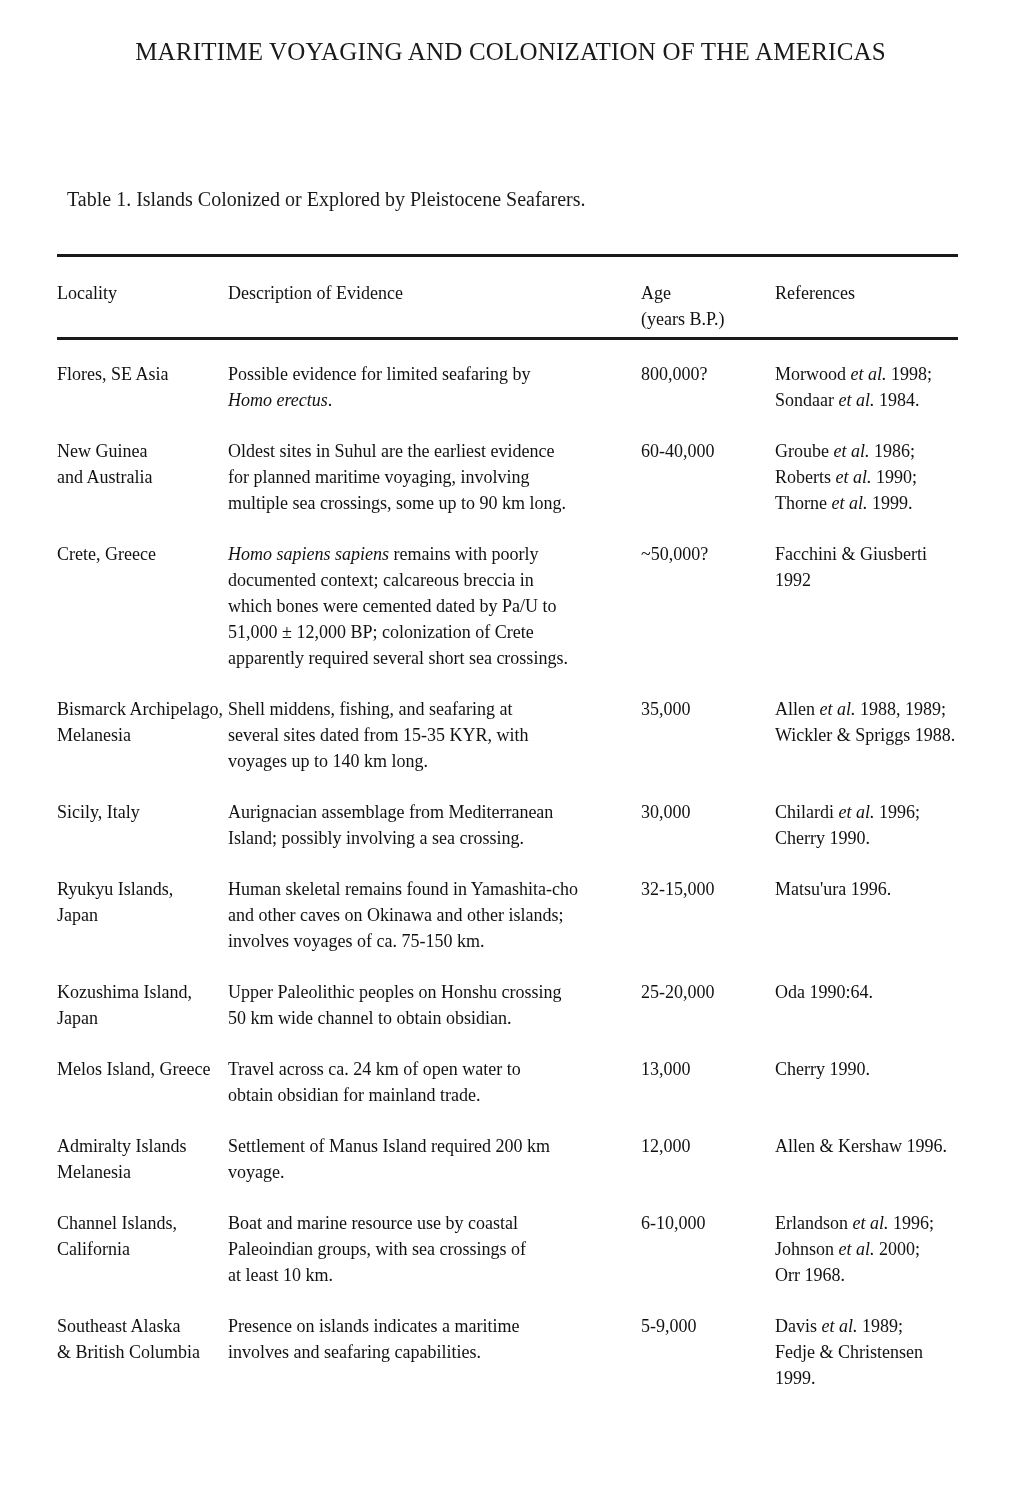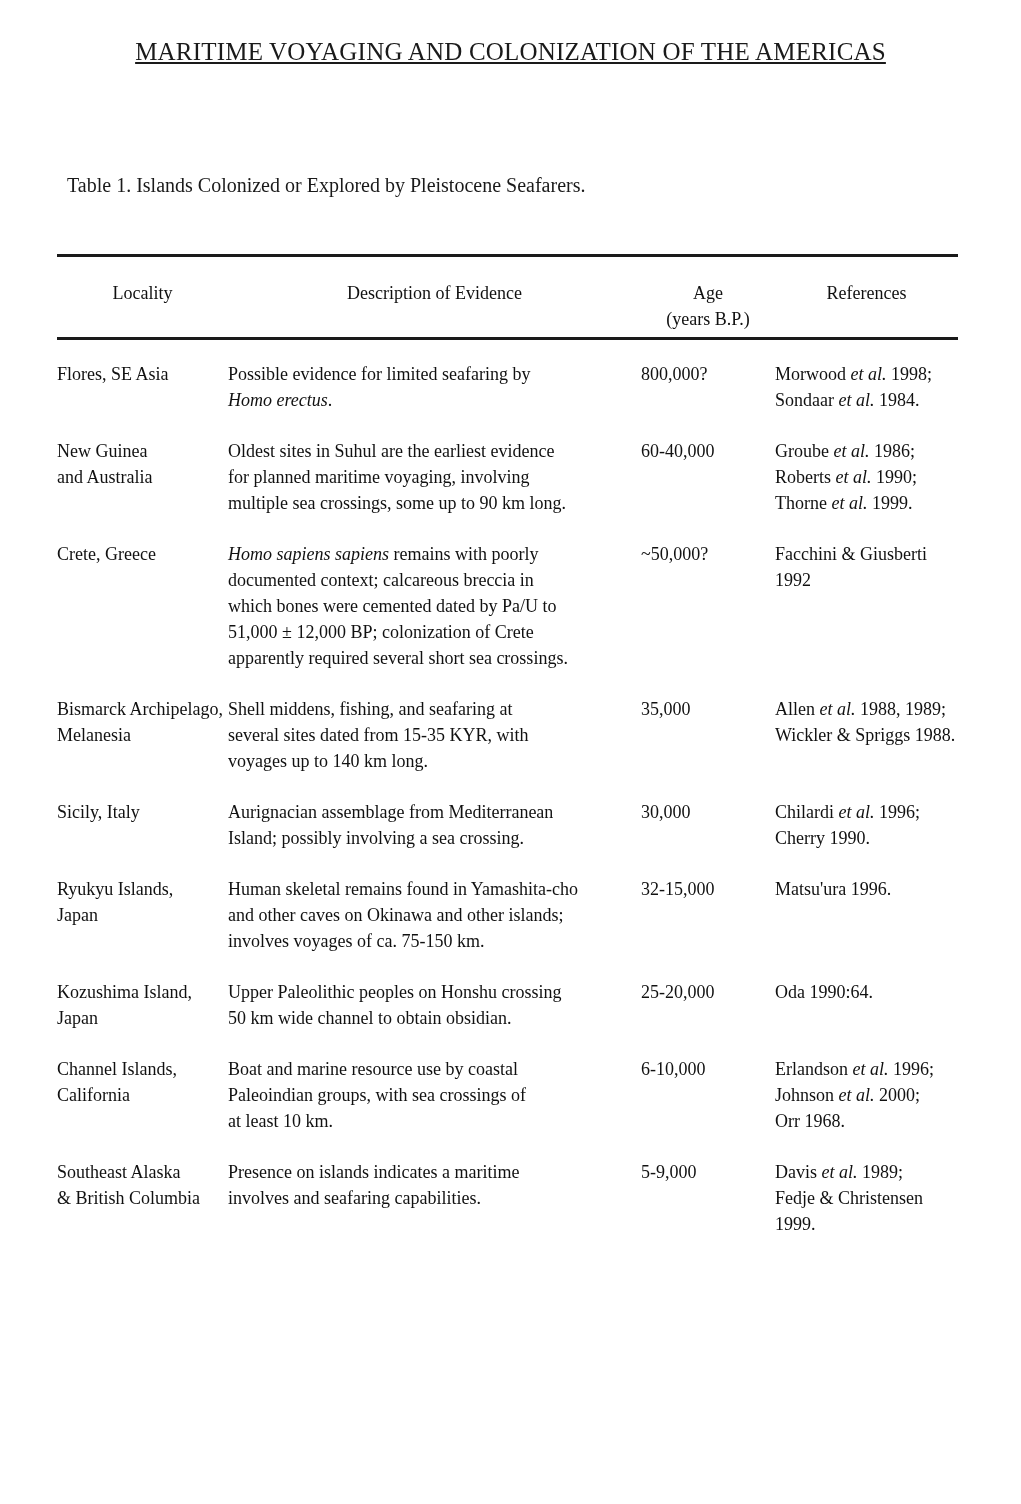--- a/index.html
+++ b/index.html
@@ -3,37 +3,37 @@
   <meta charset="utf-8">
   <style>
     html, body { margin: 0; padding: 0; background: #ffffff; }
     body {
       width: 1021px; height: 1504px; position: relative; overflow: hidden;
       font-family: "Liberation Serif", "DejaVu Serif", serif;
       color: #111111;
     }
     .running-head {
       position: absolute; top: 38px; left: 0; width: 1021px; text-align: center;
-      font-size: 25px; letter-spacing: 0.2px; color: #1a1a1a; text-decoration: underline;
+      font-size: 25px; letter-spacing: 0.2px; color: #1a1a1a;
     }
     .caption {
-      position: absolute; top: 174px; left: 67px;
+      position: absolute; top: 188px; left: 67px;
       font-size: 20px; color: #1a1a1a;
     }
     .rule {
       position: absolute; left: 57px; width: 901px; background: #1a1a1a;
     }
     .rule.top { top: 254px; height: 3px; }
     .rule.mid { top: 337px; height: 3px; }
     table {
       position: absolute; left: 57px; top: 280px; width: 901px;
       border-collapse: collapse; font-size: 18px; line-height: 26px;
     }
     th, td { text-align: left; vertical-align: top; padding: 0; font-weight: normal; }
-    th { height: 78px; text-align: center; }
+    th { height: 78px; }
     col.c1 { width: 171px; }
     col.c2 { width: 413px; }
     col.c3 { width: 134px; }
     col.c4 { width: 183px; }
     tbody tr td { padding-bottom: 25px; }
     tbody tr:first-child td { padding-top: 3px; }
     .it { font-style: italic; }
     .age { padding-left: 0; }
   </style>
 </head>
@@ -165,20 +165,47 @@
           <div><span>Upper Paleolithic peoples on Honshu crossing</span></div>
           <div><span>50 km wide channel to obtain obsidian.</span></div>
         </td>
         <td class="age">25-20,000</td>
         <td>
           <div><span>Oda 1990:64.</span></div>
         </td>
       </tr>
       <tr>
         <td>
+          <div>Melos Island, Greece</div>
+        </td>
+        <td>
+          <div><span>Travel across ca. 24 km of open water to</span></div>
+          <div><span>obtain obsidian for mainland trade.</span></div>
+        </td>
+        <td class="age">13,000</td>
+        <td>
+          <div><span>Cherry 1990.</span></div>
+        </td>
+      </tr>
+      <tr>
+        <td>
+          <div>Admiralty Islands</div>
+          <div>Melanesia</div>
+        </td>
+        <td>
+          <div><span>Settlement of Manus Island required 200 km</span></div>
+          <div><span>voyage.</span></div>
+        </td>
+        <td class="age">12,000</td>
+        <td>
+          <div><span>Allen &amp; Kershaw 1996.</span></div>
+        </td>
+      </tr>
+      <tr>
+        <td>
           <div>Channel Islands,</div>
           <div>California</div>
         </td>
         <td>
           <div><span>Boat and marine resource use by coastal</span></div>
           <div><span>Paleoindian groups, with sea crossings of</span></div>
           <div><span>at least 10 km.</span></div>
         </td>
         <td class="age">6-10,000</td>
         <td>

